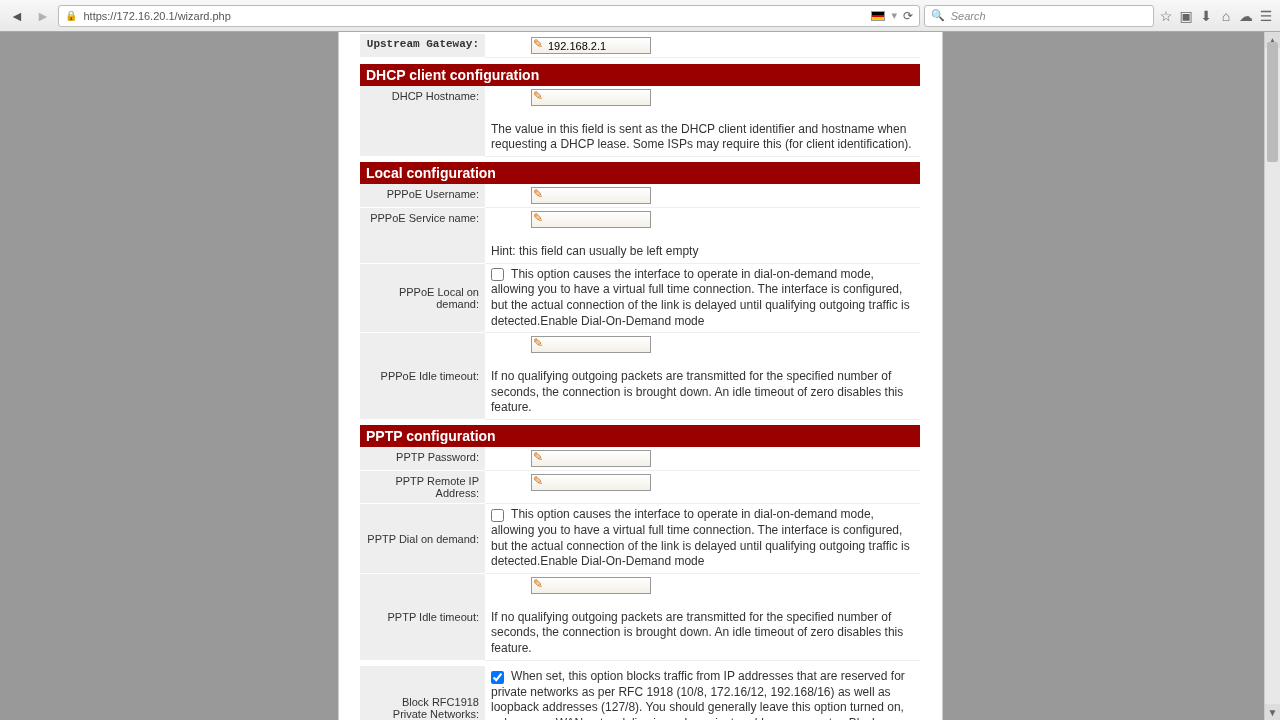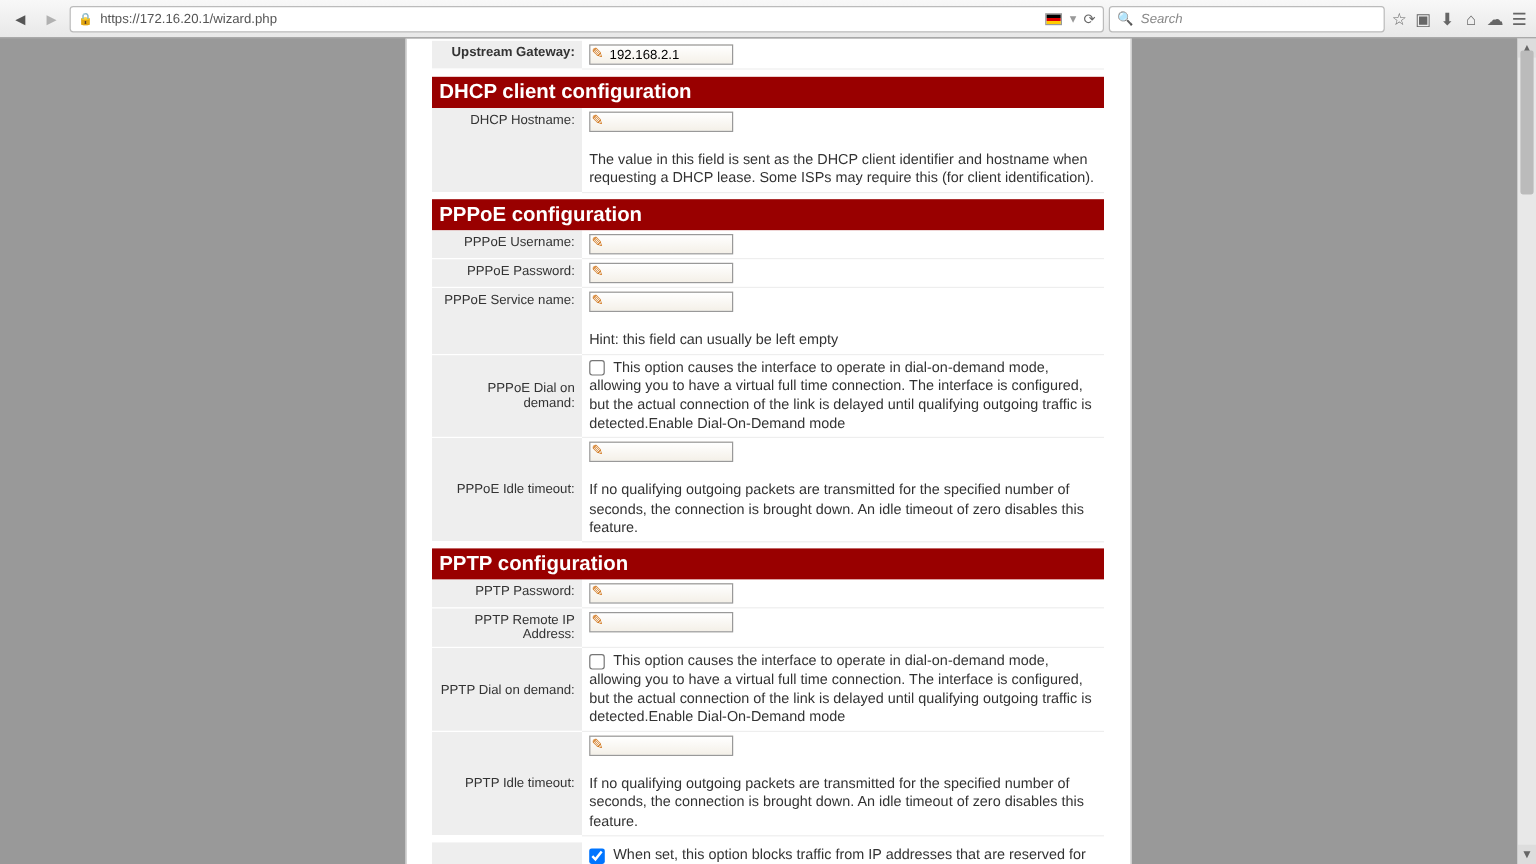--- a/index.html
+++ b/index.html
@@ -16,27 +16,27 @@
 .search-bar { width:230px; height:22px; background:#fff; border:1px solid #bbb; border-radius:3px; display:flex; align-items:center; padding:0 6px; gap:6px; font-size:11px; color:#888; }
 .toolbar-icon { width:16px; height:16px; display:flex; align-items:center; justify-content:center; color:#666; font-size:14px; cursor:pointer; }
 
 
 .page-bg { padding-top:32px; min-height:100vh; }
 .content-outer { background:#fff; width:605px; margin:0 auto; padding:2px 0 20px 0; border-left:1px solid #ccc; border-right:1px solid #ccc; position:relative; }
 .content-inner { width:560px; margin:0 auto; }
 
 table.cfg { width:100%; border-collapse:collapse; table-layout:fixed; }
 table.cfg td { vertical-align:top; }
-td.section-header { background:#990000; color:#fff; font-weight:bold; font-size:17px; padding:3px 6px; }
+td.section-header { background:#990000; color:#fff; font-weight:bold; font-size:14px; padding:3px 6px; }
 td.label-col { width:125px; background:#eee; text-align:right; padding:4px 6px; font-size:11px; color:#333; border-bottom:1px solid #fff; }
 td.field-col { background:#fff; padding:3px 6px; font-size:11px; color:#333; border-bottom:1px solid #eee; }
 td.field-col .hint { font-size:12px; color:#333; line-height:1.3; display:block; margin-top:16px; }
 
 input[type="text"], input[type="password"] { width:120px; height:17px; border:1px solid #999; background:#fff linear-gradient(#fff,#f4f0e8); padding:0 3px; font-size:11px; }
-.pencil-wrap { position:relative; display:inline-block; }
+.pencil-wrap { position:relative; display:inline-block;margin-left:40px; }
 .pencil-wrap::after { content:"✎"; position:absolute; left:2px; top:0; color:#c60; font-size:12px; pointer-events:none; }
 .pencil-wrap input { padding-left:16px; }
 select { height:19px; border:1px solid #999; background:#eee; font-size:11px; }
 input[type="checkbox"] { vertical-align:middle; margin-right:4px; }
 
 .spacer-row td { height:6px; background:#fff; border:none; }
 
 
 .fake-scroll { position:fixed; right:0; top:32px; bottom:0; width:16px; background:#e8e8e8; border-left:1px solid #ccc; }
 .fake-scroll .thumb { position:absolute; left:2px; right:2px; top:10px; height:120px; background:#bbb; border-radius:2px; }
@@ -76,21 +76,21 @@
 </div>
 
 <div class="page-bg">
 <div class="content-outer">
 <div class="content-inner">
 
 <table class="cfg">
 
 <tbody>
             <tr>
-  <td class="label-col" style="font-weight:bold;">Upstream Gateway:</td>
+  <td class="label-col" style="font-weight:bold;font-family:Liberation Mono, monospace;">Upstream Gateway:</td>
   <td class="field-col">
     <span class="pencil-wrap"><input type="text" value="192.168.2.1" style=""></span>
   </td>
 </tr>
 <tr class="spacer-row">
               <td colspan="2"></td>
             </tr>
 
 <tr>
               <td colspan="2" class="section-header">DHCP client configuration</td>
@@ -100,39 +100,35 @@
   <td class="field-col">
     <span class="pencil-wrap"><input type="text" value="" style=""></span>
     <span class="hint">The value in this field is sent as the DHCP client identifier and hostname when requesting a DHCP lease. Some ISPs may require this (for client identification).</span>
   </td>
 </tr>
 <tr class="spacer-row">
               <td colspan="2"></td>
             </tr>
 
 <tr>
-              <td colspan="2" class="section-header">PPPoE configuration</td>
+              <td colspan="2" class="section-header">Local configuration</td>
             </tr>
 <tr>
   <td class="label-col">PPPoE Username:</td>
   <td class="field-col"><span class="pencil-wrap"><input type="text" value="" style=""></span></td>
-</tr>
-<tr>
-  <td class="label-col">PPPoE Password:</td>
-  <td class="field-col"><span class="pencil-wrap"><input type="password" value="" style=""></span></td>
 </tr>
 <tr>
   <td class="label-col">PPPoE Service name:</td>
   <td class="field-col">
     <span class="pencil-wrap"><input type="text" value="" style=""></span>
     <span class="hint">Hint: this field can usually be left empty</span>
   </td>
 </tr>
 <tr>
-  <td class="label-col" style="vertical-align:middle">PPPoE Dial on demand:</td>
+  <td class="label-col" style="vertical-align:middle">PPPoE Local on demand:</td>
   <td class="field-col">
     <input type="checkbox" style="">
     <span class="hint" style="display:inline">This option causes the interface to operate in dial-on-demand mode, allowing you to have a virtual full time connection. The interface is configured, but the actual connection of the link is delayed until qualifying outgoing traffic is detected.Enable Dial-On-Demand mode</span>
   </td>
 </tr>
 <tr>
   <td class="label-col" style="vertical-align:middle">PPPoE Idle timeout:</td>
   <td class="field-col">
     <span class="pencil-wrap"><input type="text" value="" style=""></span>
     <span class="hint">If no qualifying outgoing packets are transmitted for the specified number of seconds, the connection is brought down. An idle timeout of zero disables this feature.</span>

